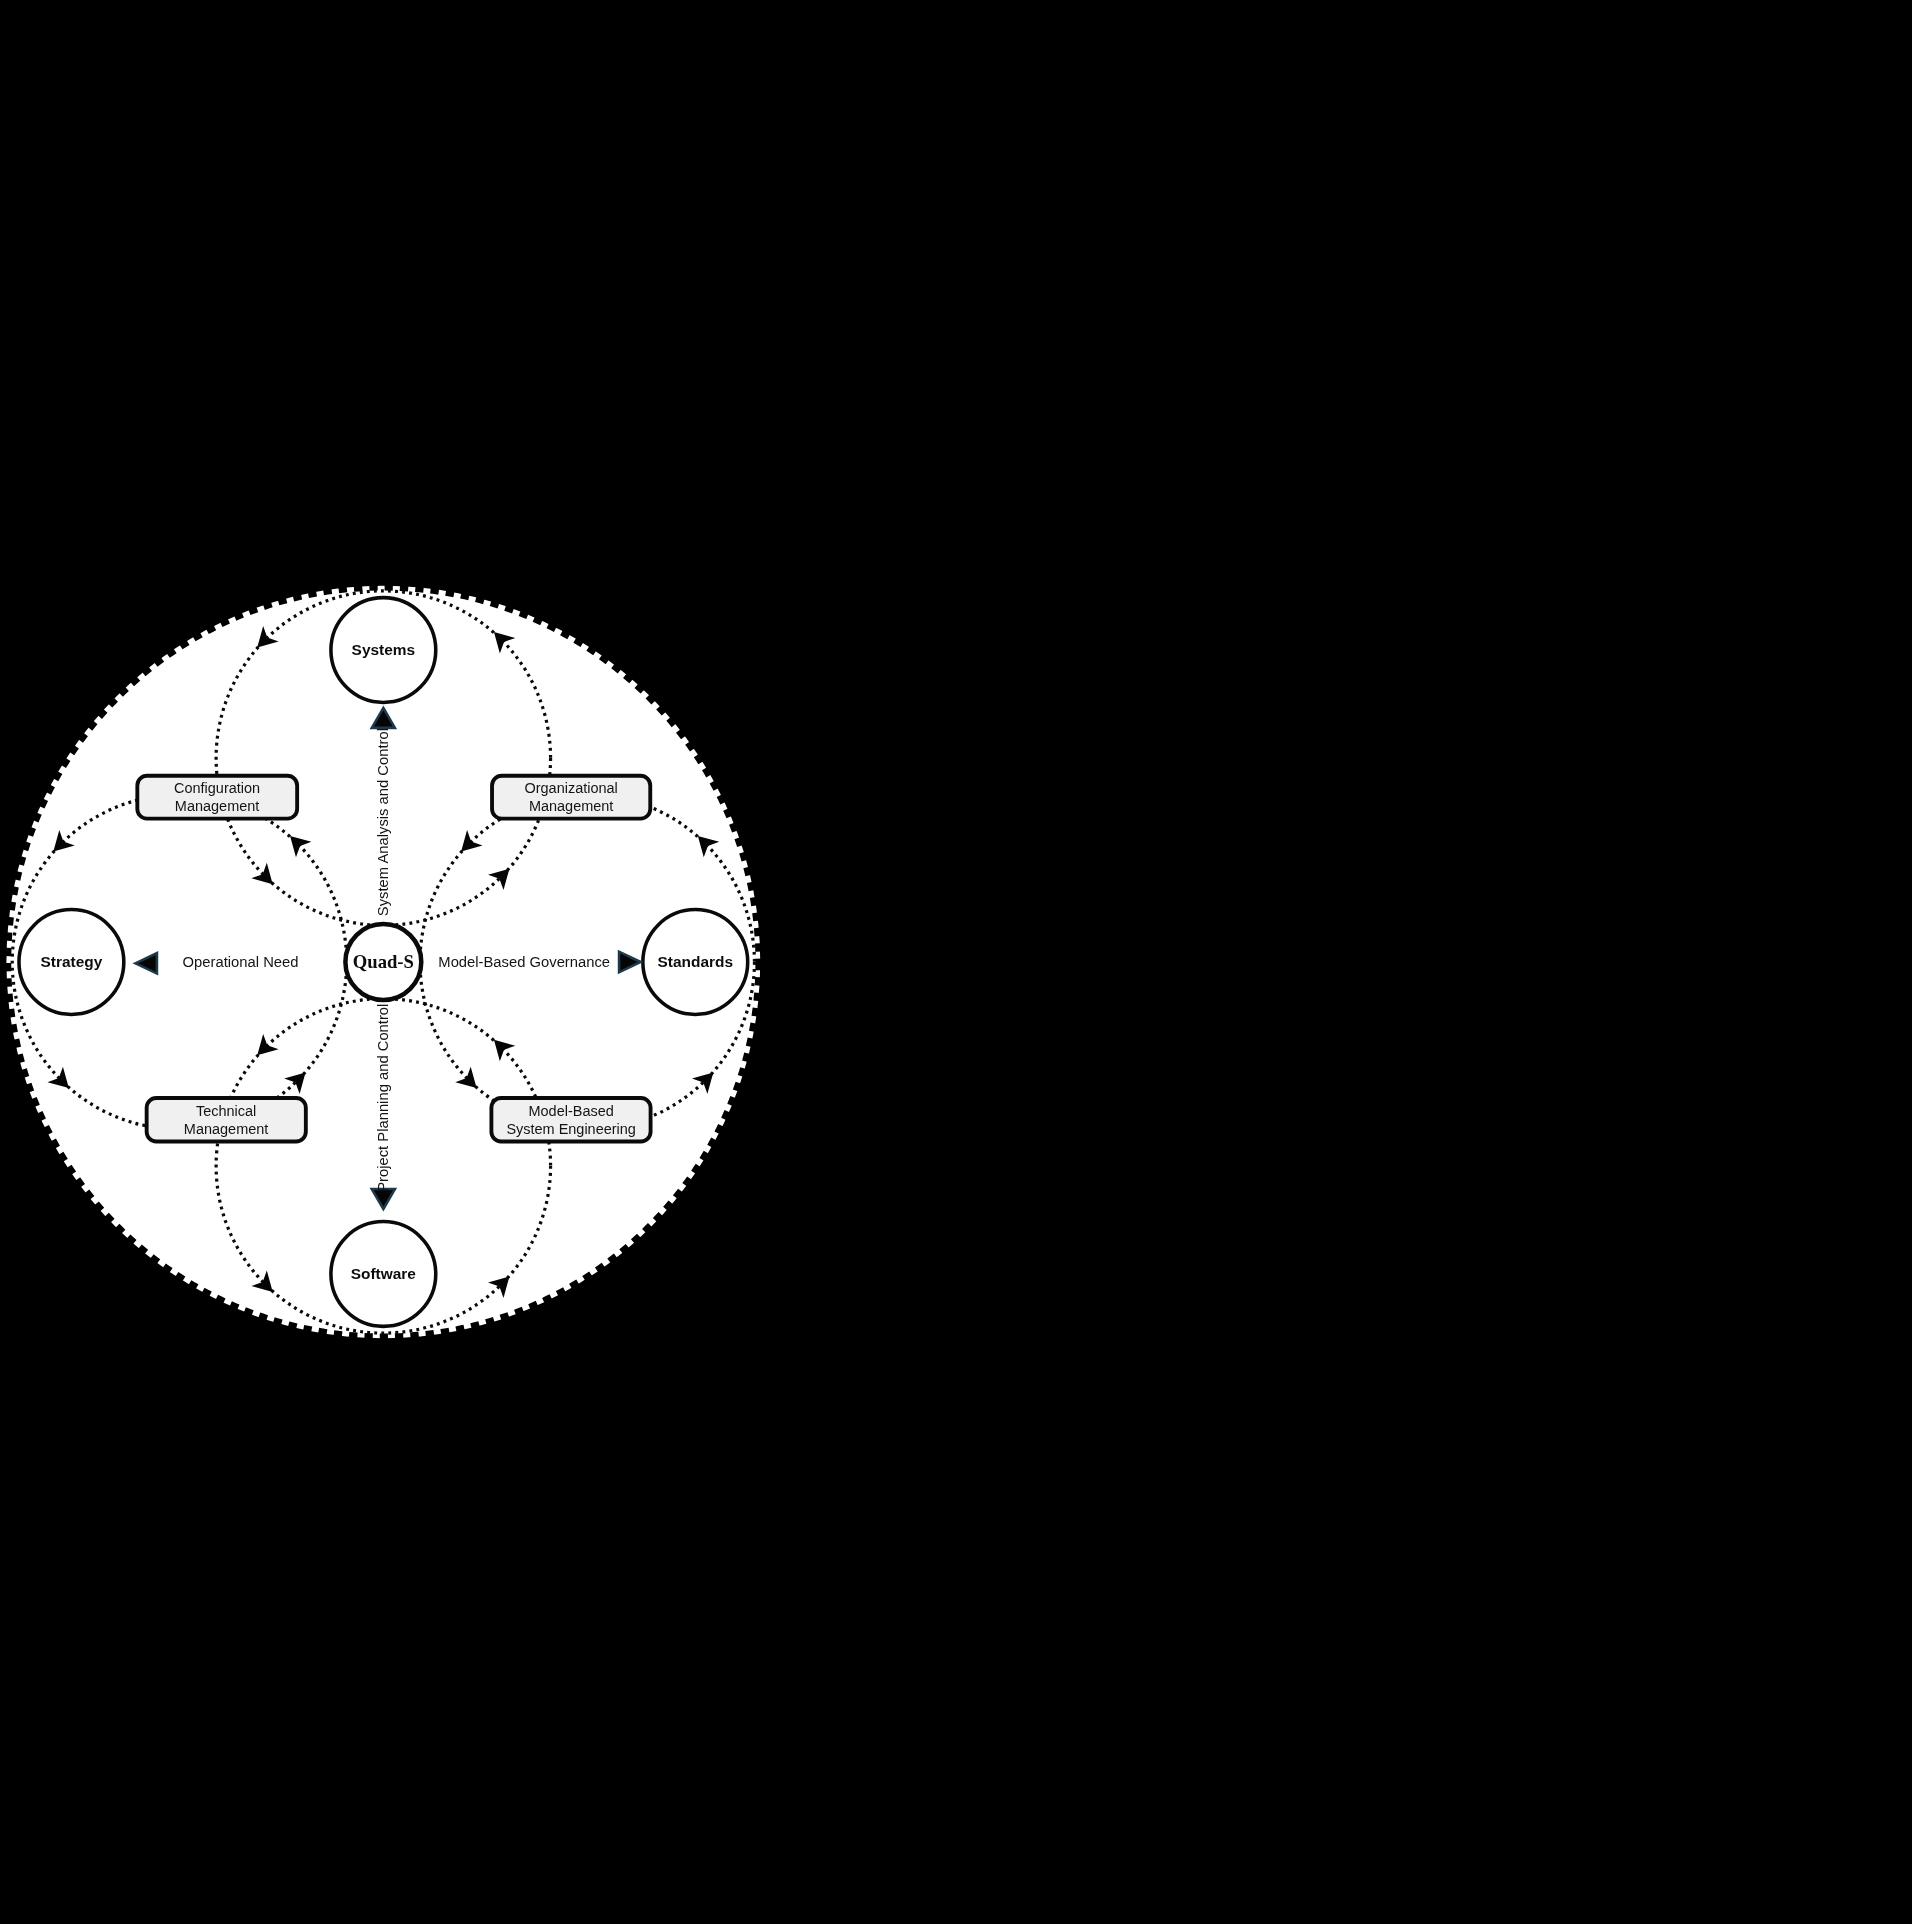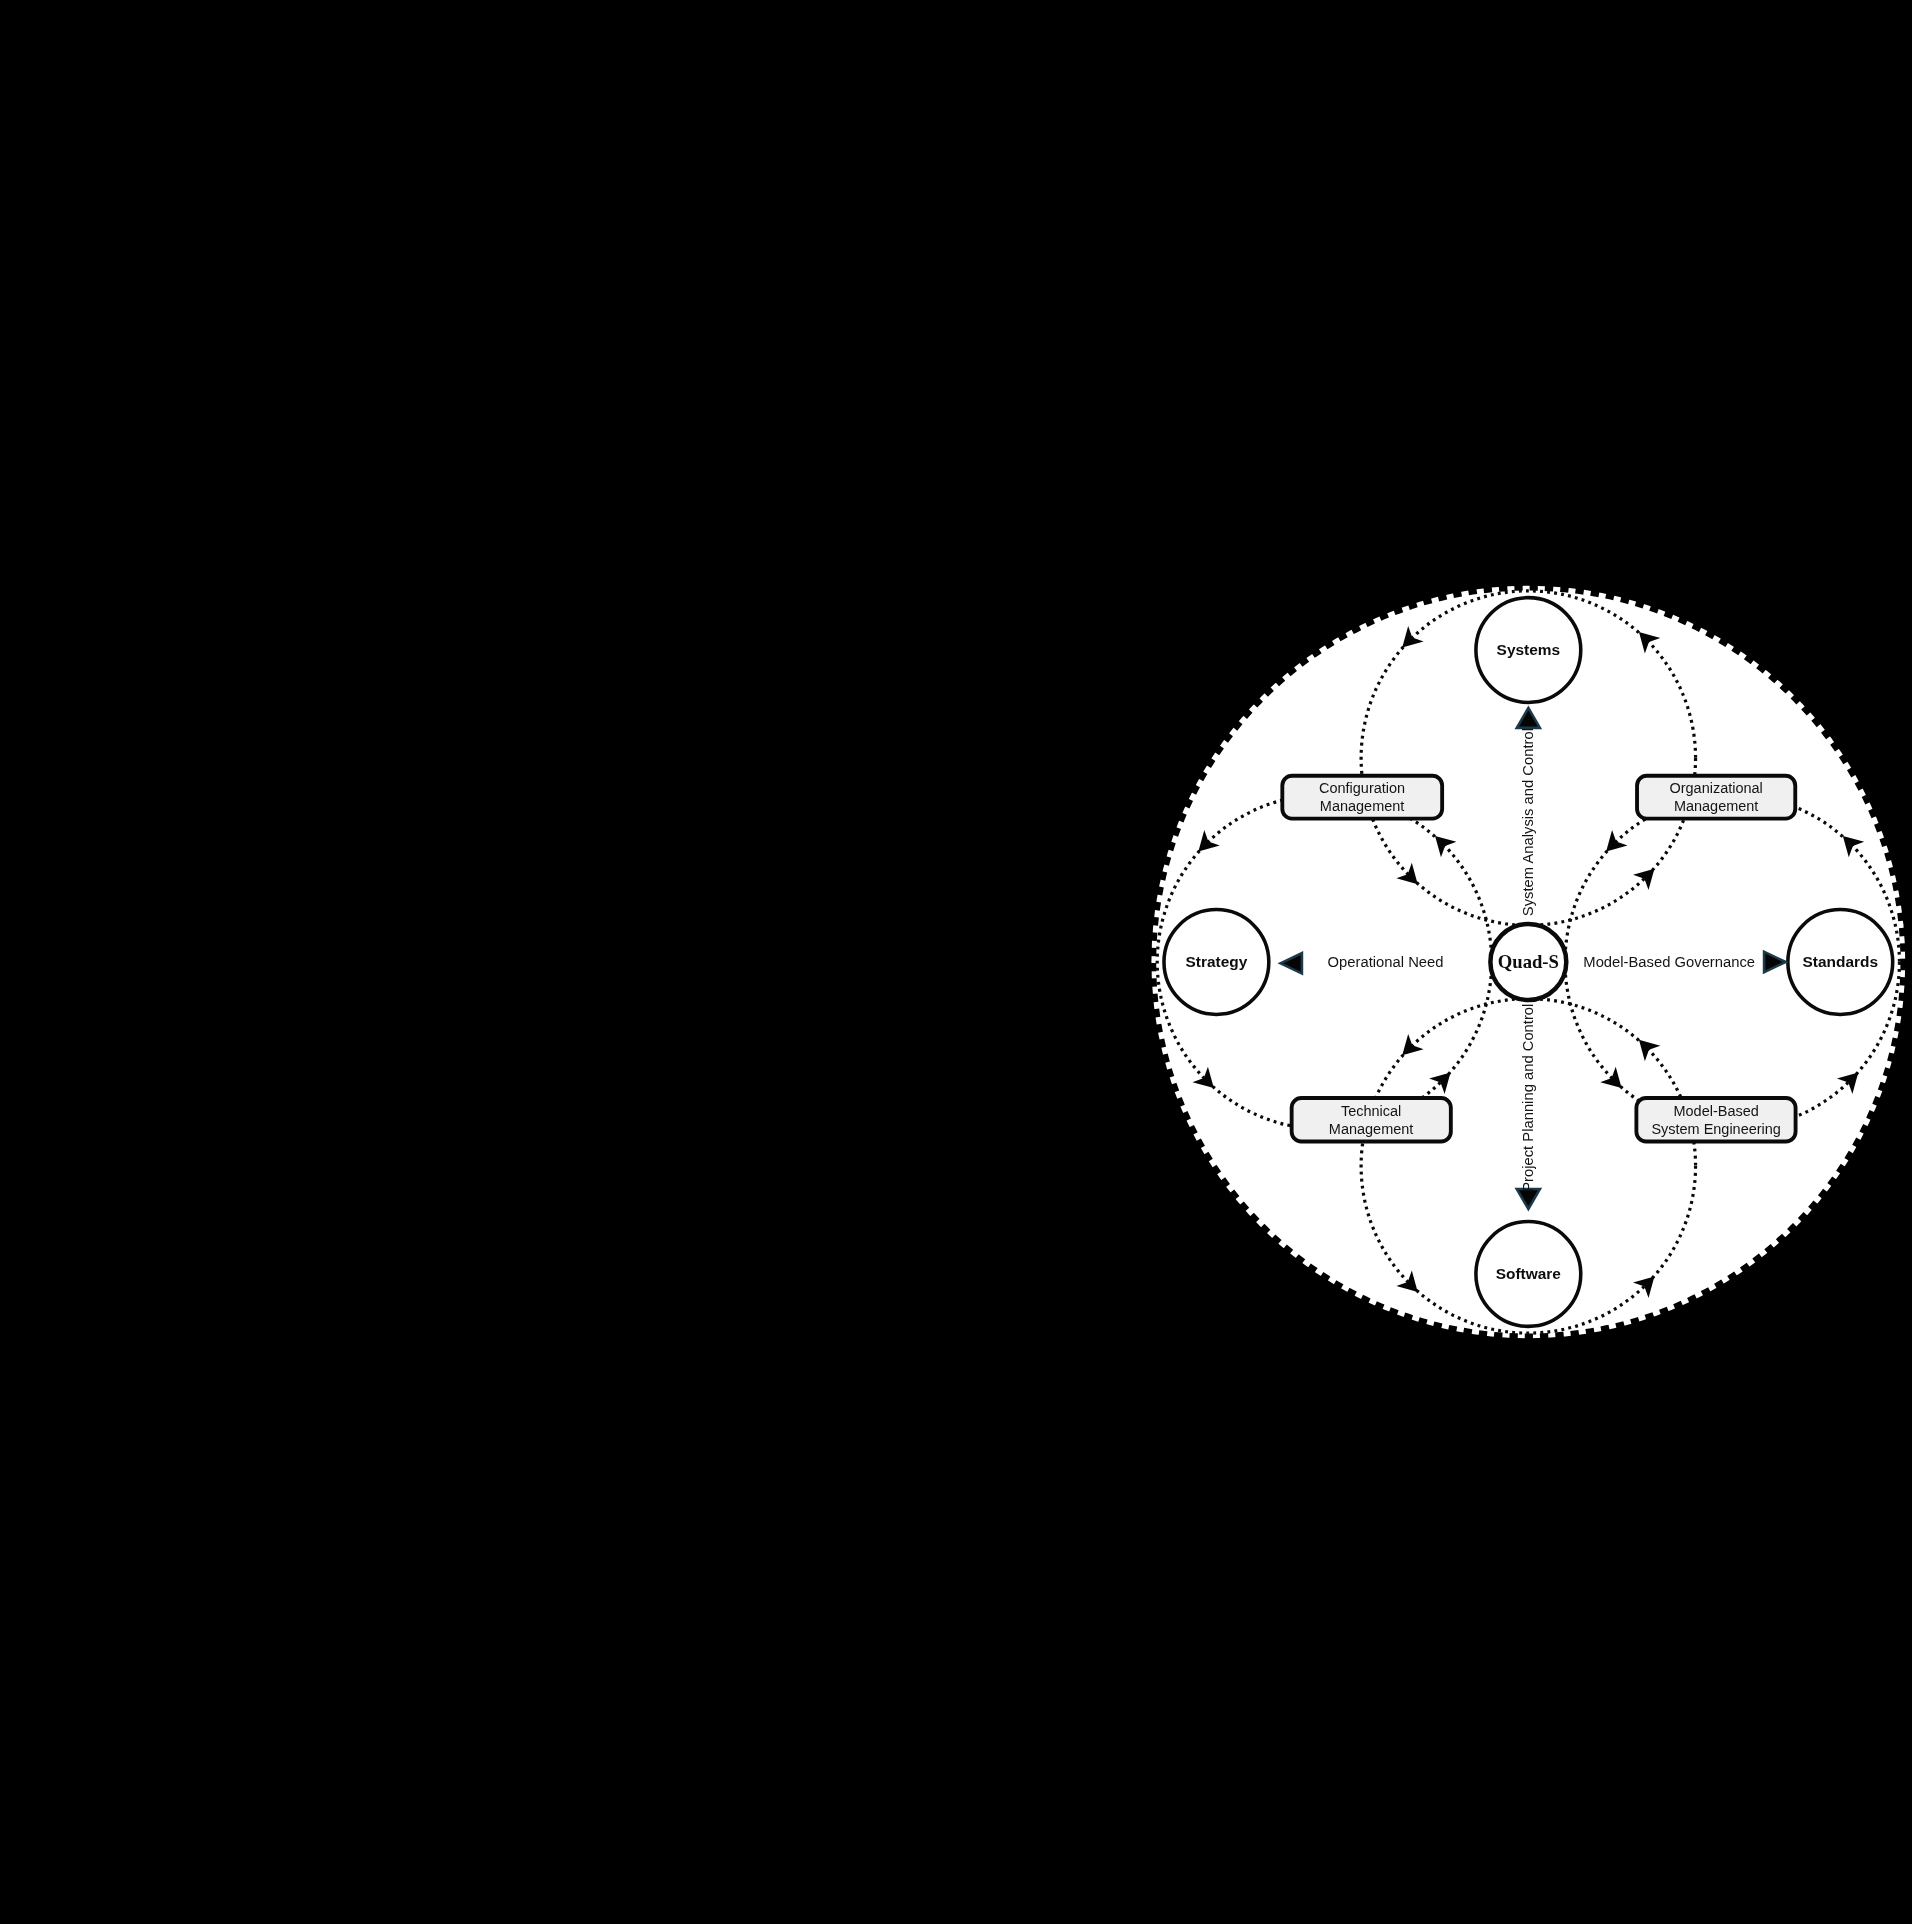--- a/index.html
+++ b/index.html
@@ -11,21 +11,21 @@
   body {
     display: flex;
     align-items: center;
     justify-content: center;
   }
   .diagram-wrap {
     width: 100vw;
     height: 100vh;
     display: flex;
     align-items: center;
-    justify-content: flex-end;
+    justify-content: flex-start;
   }
   svg {
     display: block;
     max-width: 100vw;
     max-height: 100vh;
   }
   .node-circle {
     fill: #ffffff;
     stroke: #0a0a0a;
     stroke-width: 11;

